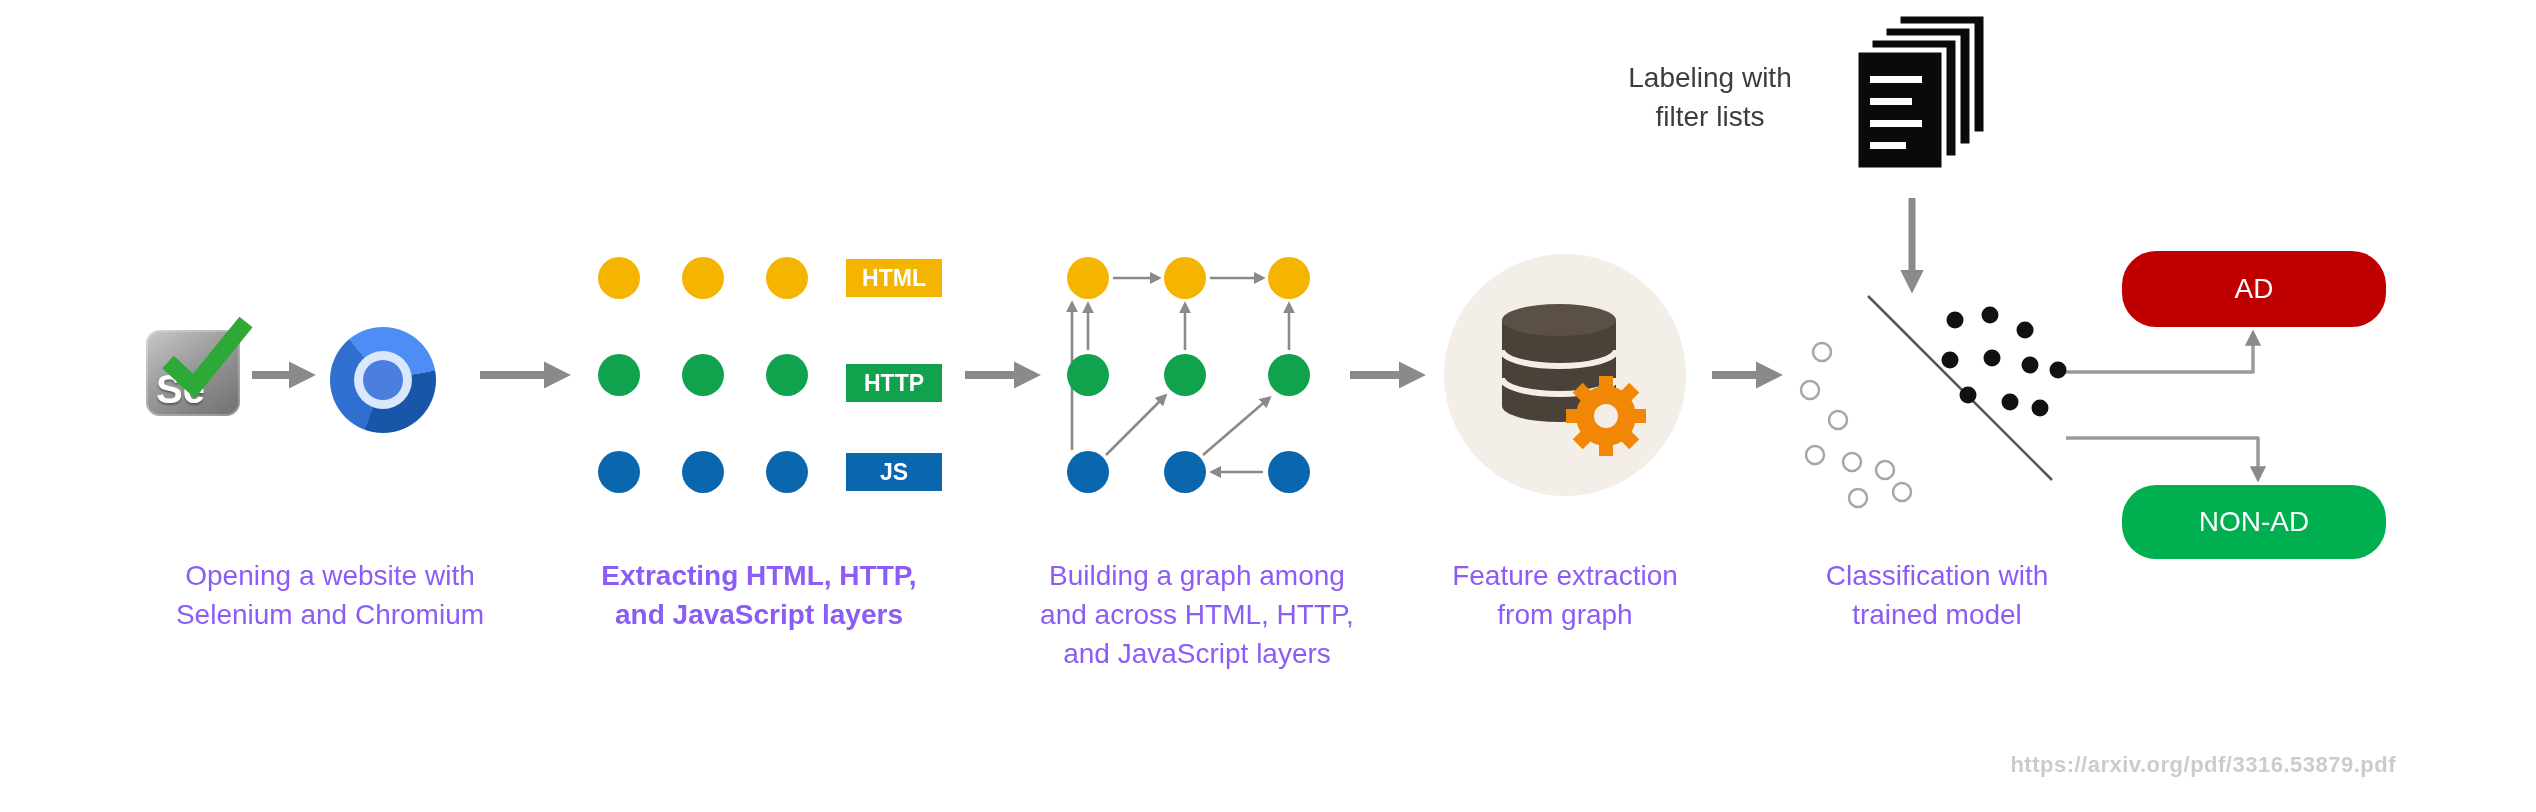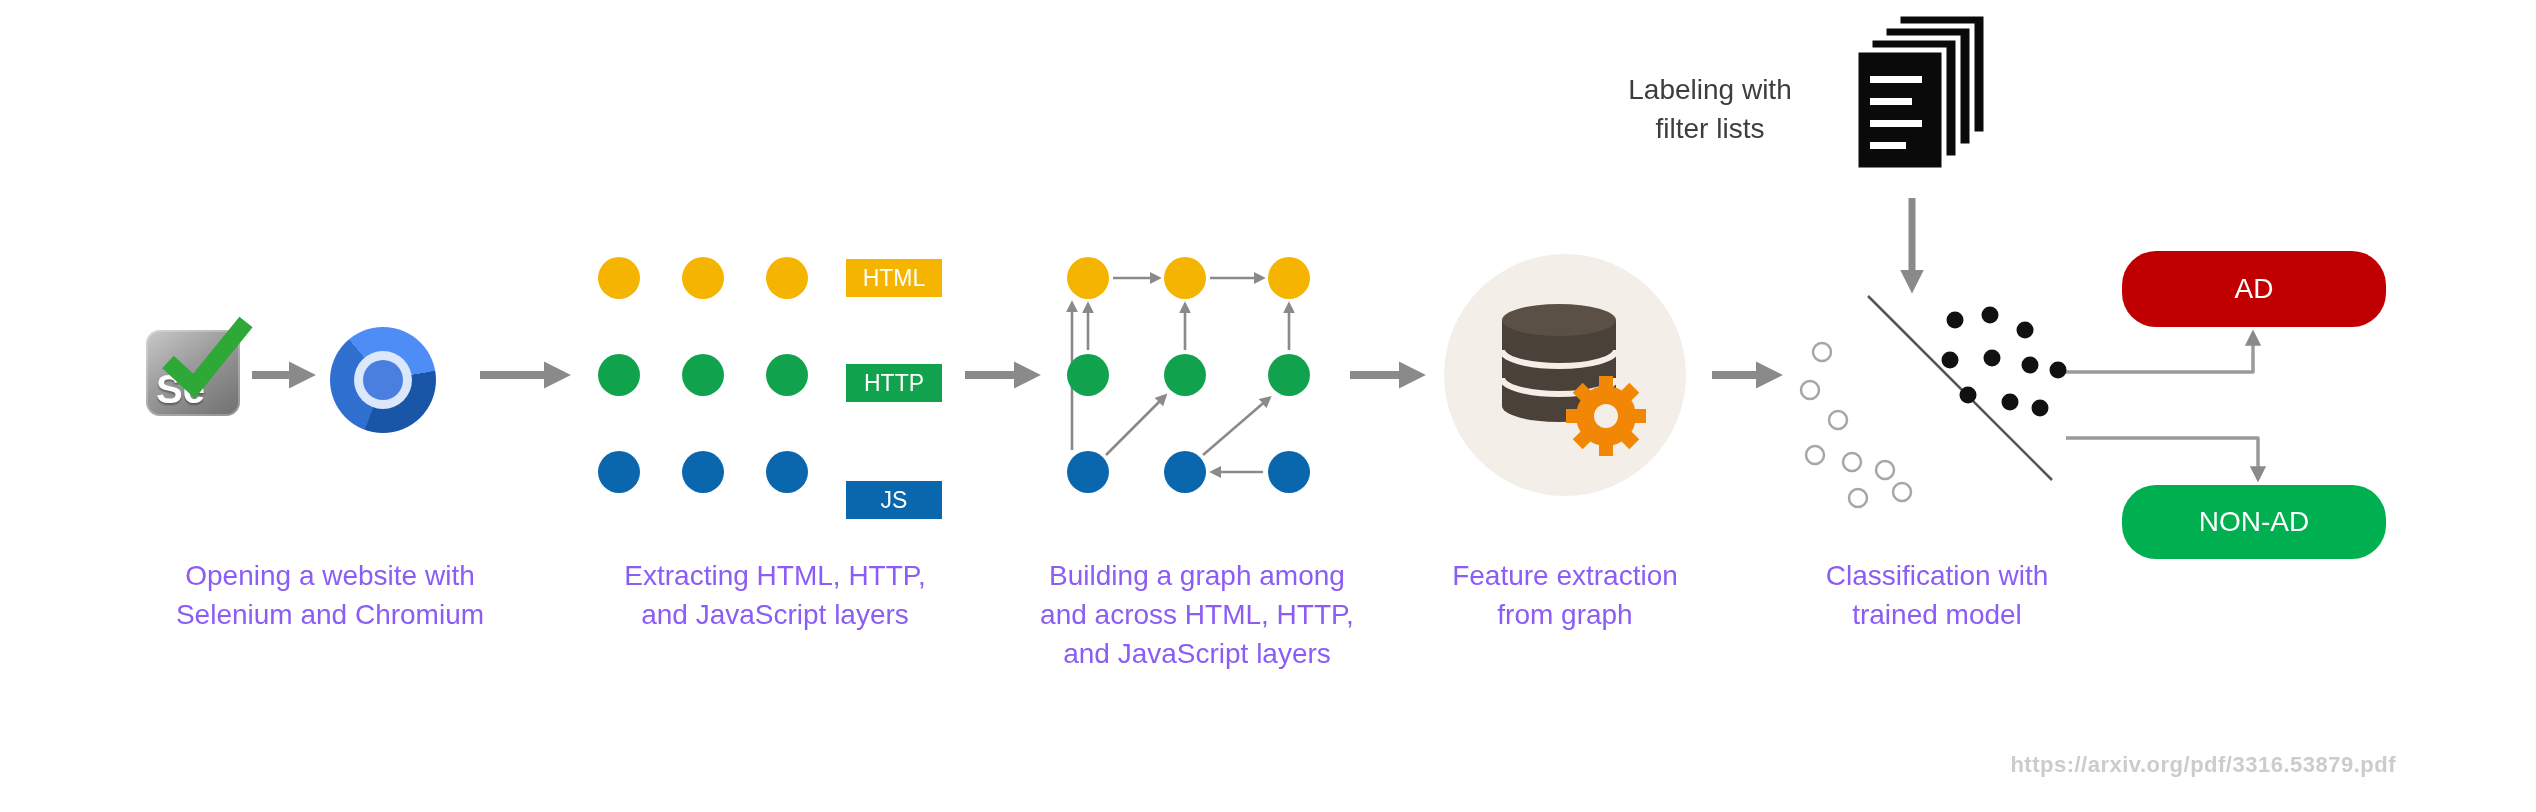--- a/index.html
+++ b/index.html
@@ -32,30 +32,30 @@
   .chromium-core{width:40px;height:40px;border-radius:50%;background:#4a7fe0;}
 
   
   .dot{position:absolute;width:42px;height:42px;border-radius:50%;}
   .c-yellow{background:#F4B400;}
   .c-green{background:#10A24C;}
   .c-blue{background:#0A66AD;}
 
   .layer-tag{
     position:absolute;left:846px;width:96px;height:38px;line-height:38px;text-align:center;
-    color:#ffffff;font-size:23px;font-weight:400;
+    color:#ffffff;font-size:23px;font-weight:700;
   }
 
   
   .caption{
     position:absolute;top:556px;text-align:center;white-space:pre-line;
     font-size:28px;line-height:1.4;color:#8b5cf6;
   }
   .labeling-note{
-    position:absolute;left:1585px;top:70px;width:250px;text-align:center;white-space:pre-line;
+    position:absolute;left:1585px;top:58px;width:250px;text-align:center;white-space:pre-line;
     font-size:28px;line-height:1.4;color:#3d3d3d;
   }
 
   
   .feature-circle{
     position:absolute;left:1444px;top:254px;width:242px;height:242px;border-radius:50%;
     background:#F3EEE8;
   }
 
   
@@ -133,21 +133,21 @@
     <div class="dot c-yellow abs" style="left:766px;top:257px;"></div>
     <div class="dot c-green abs" style="left:598px;top:354px;"></div>
     <div class="dot c-green abs" style="left:682px;top:354px;"></div>
     <div class="dot c-green abs" style="left:766px;top:354px;"></div>
     <div class="dot c-blue abs" style="left:598px;top:451px;"></div>
     <div class="dot c-blue abs" style="left:682px;top:451px;"></div>
     <div class="dot c-blue abs" style="left:766px;top:451px;"></div>
 
     <div class="layer-tag c-yellow" style="top:259px;">HTML</div>
     <div class="layer-tag c-green" style="top:364px;">HTTP</div>
-    <div class="layer-tag c-blue" style="top:453px;margin-top:28px;">JS</div>
+    <div class="layer-tag c-blue" style="top:453px;">JS</div>
   </div>
 
   <div>
     <div class="dot c-yellow abs" style="left:1067px;top:257px;"></div>
     <div class="dot c-yellow abs" style="left:1164px;top:257px;"></div>
     <div class="dot c-yellow abs" style="left:1268px;top:257px;"></div>
     <div class="dot c-green abs" style="left:1067px;top:354px;"></div>
     <div class="dot c-green abs" style="left:1164px;top:354px;"></div>
     <div class="dot c-green abs" style="left:1268px;top:354px;"></div>
     <div class="dot c-blue abs" style="left:1067px;top:451px;"></div>
@@ -224,21 +224,21 @@
       <rect x="28" y="110" width="52" height="7"></rect>
       <rect x="28" y="132" width="36" height="7"></rect>
     </g>
   </svg>
 
   <div class="pill pill-nonad">NON-AD</div>
   <div class="pill pill-ad">AD</div>
 
   <div class="caption" style="left:130px;width:400px;">Opening a website with
 Selenium and Chromium</div>
-  <div class="caption" style="left:575px;width:400px;">Extracting HTML, HTTP,
+  <div class="caption" style="left:559px;width:400px;font-weight:bold;">Extracting HTML, HTTP,
 and JavaScript layers</div>
   <div class="caption" style="left:997px;width:400px;">Building a graph among
 and across HTML, HTTP,
 and JavaScript layers</div>
   <div class="caption" style="left:1390px;width:350px;">Feature extraction
 from graph</div>
   <div class="caption" style="left:1762px;width:350px;">Classification with
 trained model</div>
 
   <div class="watermark">https://arxiv.org/pdf/3316.53879.pdf</div>

